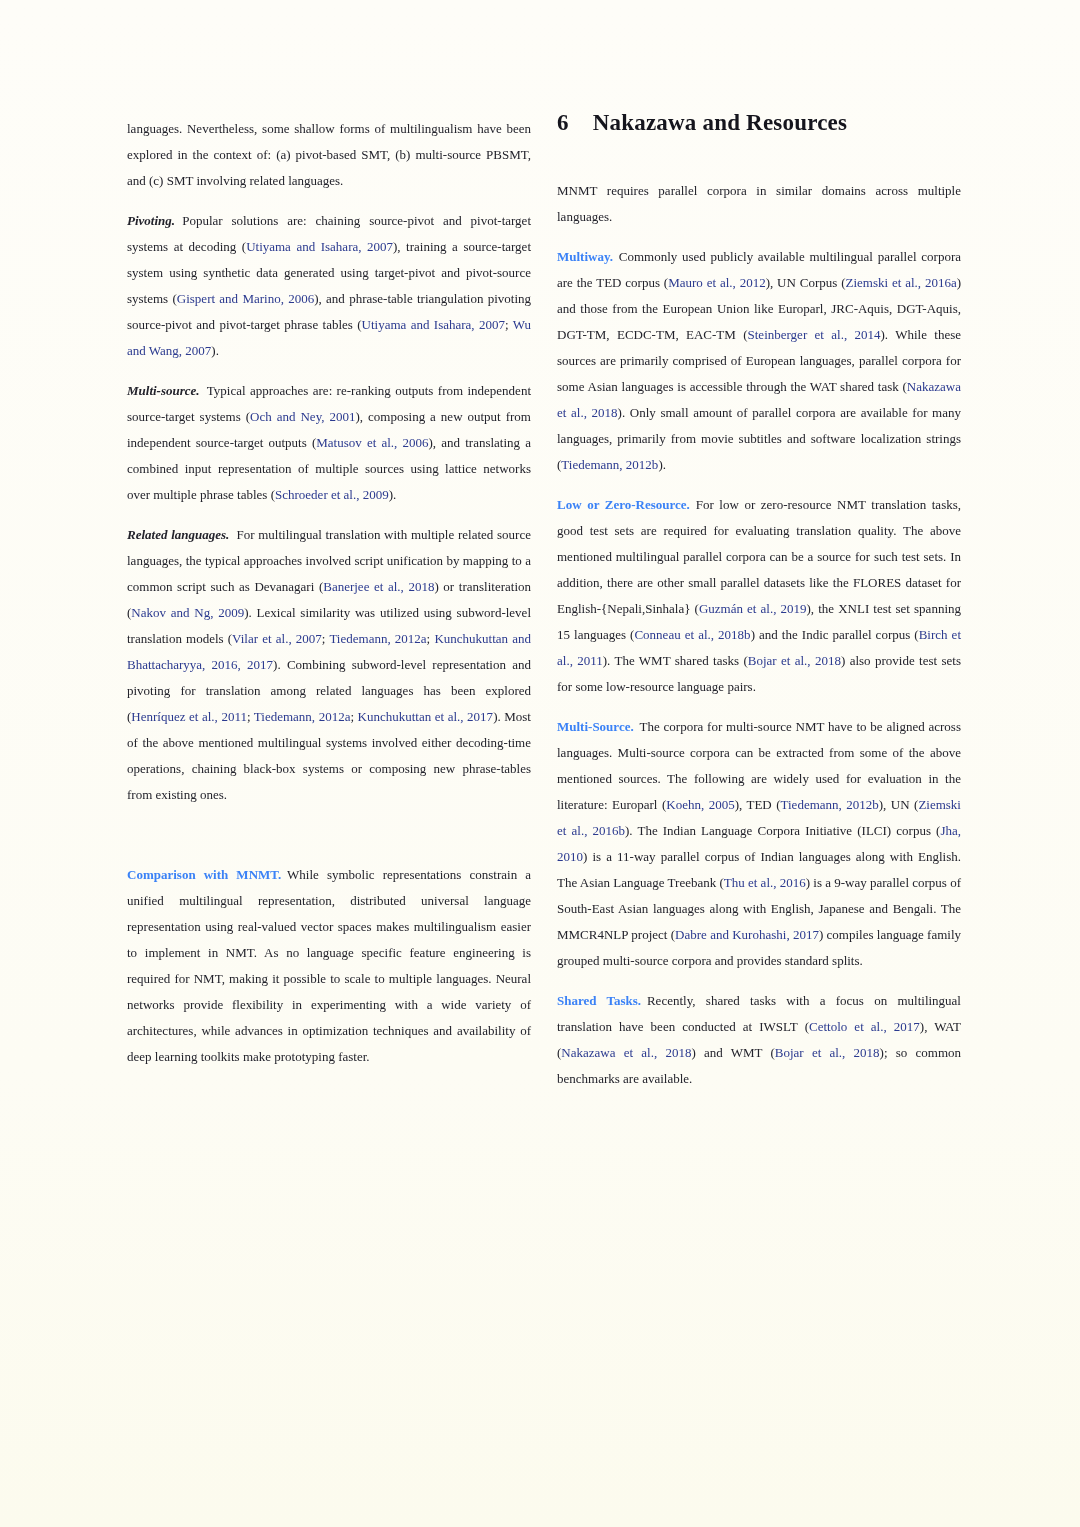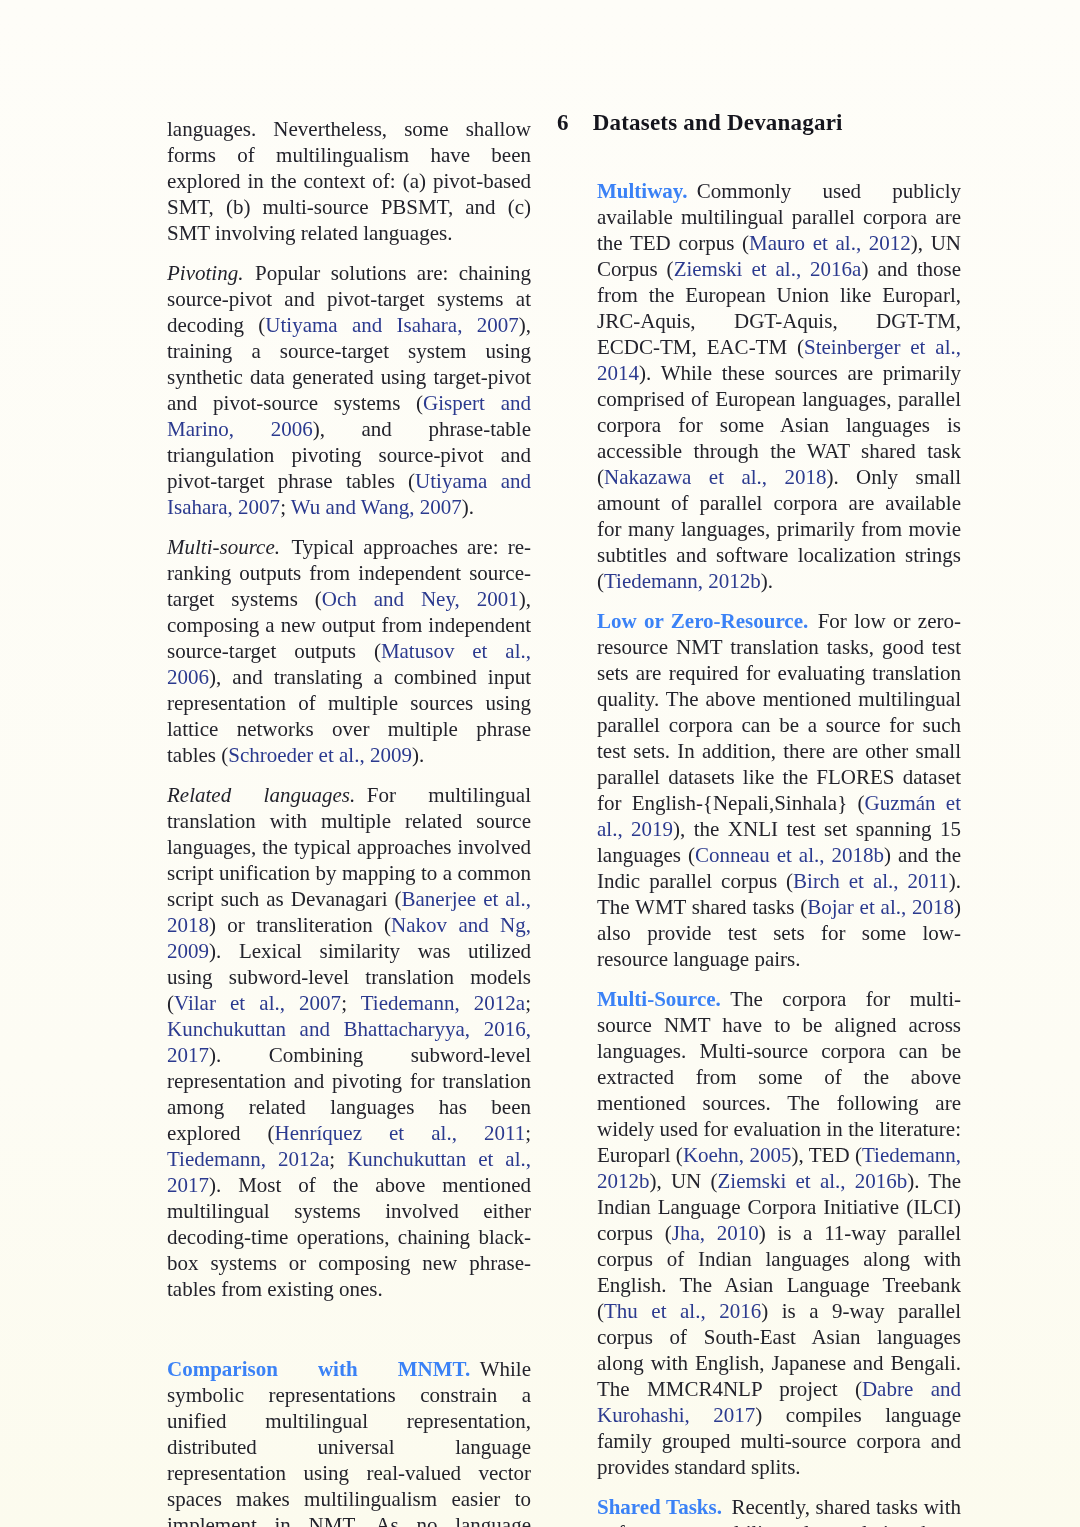--- a/index.html
+++ b/index.html
@@ -9,30 +9,29 @@
     background: linear-gradient(180deg, #fefdf8 0%, #fdfcf4 70%, #fcfbee 100%);
     font-family: "Liberation Serif", "DejaVu Serif", serif;
     color: #22222b;
   }
   .page { position: absolute; inset: 0; }
   .column { position: absolute; width: 404px; }
   #col-left  { left: 127px; top: 116px; }
   #col-right { left: 557px; top: 108px; }
 
   .para {
-    font-size: 21px;
+    font-size: 13px;
     line-height: 26px;
     text-align: justify;
     margin-bottom: 14px;
     color: #23232c;
-    margin-left: 40px;
   }
   .para:last-child { margin-bottom: 0; }
   .para .lead { white-space: normal; }
-  .para .lead.italic { font-style: italic; margin-right: 0.55em; }
+  .para .lead.italic { font-style: italic; margin-right: 0.55em; font-weight: bold; }
   .para .lead.bold   { font-weight: 700;  margin-right: 0.45em; color: #3b82f6; }
   .para.extra-gap { margin-top: 54px; }
 
   .cite { color: #2b3a8f; }
 
   h2.section-heading {
     font-size: 23px;
     font-weight: 700;
     color: #15151d;
     margin: 2px 0 42px 0;
@@ -48,21 +47,22 @@
   <div class="column" id="col-left">
       <p class="para"><span>languages.  Nevertheless, some shallow forms of multilingualism have been explored in the context of: (a) pivot-based SMT, (b) multi-source PBSMT, and (c) SMT involving related languages.</span></p>
       <p class="para"><span class="lead italic">Pivoting.</span><span>Popular solutions are:  chaining source-pivot and pivot-target systems at decoding (</span><span class="cite">Utiyama and Isahara, 2007</span><span>), training a source-target system using synthetic data generated using target-pivot and pivot-source systems (</span><span class="cite">Gispert and Marino, 2006</span><span>), and phrase-table triangulation pivoting source-pivot and pivot-target phrase tables (</span><span class="cite">Utiyama and Isahara, 2007</span><span>; </span><span class="cite">Wu and Wang, 2007</span><span>).</span></p>
       <p class="para"><span class="lead italic">Multi-source.</span><span>Typical approaches are: re-ranking outputs from independent source-target systems (</span><span class="cite">Och and Ney, 2001</span><span>), composing a new output from independent source-target outputs (</span><span class="cite">Matusov et al., 2006</span><span>), and translating a combined input representation of multiple sources using lattice networks over multiple phrase tables (</span><span class="cite">Schroeder et al., 2009</span><span>).</span></p>
       <p class="para"><span class="lead italic">Related languages.</span><span>For multilingual translation with multiple related source languages, the typical approaches involved script unification by mapping to a common script such as Devanagari (</span><span class="cite">Banerjee et al., 2018</span><span>) or transliteration (</span><span class="cite">Nakov and Ng, 2009</span><span>).  Lexical similarity was utilized using subword-level translation models (</span><span class="cite">Vilar et al., 2007</span><span>; </span><span class="cite">Tiedemann, 2012a</span><span>; </span><span class="cite">Kunchukuttan and Bhattacharyya, 2016, 2017</span><span>). Combining subword-level representation and pivoting for translation among related languages has been explored (</span><span class="cite">Henríquez et al., 2011</span><span>; </span><span class="cite">Tiedemann, 2012a</span><span>; </span><span class="cite">Kunchukuttan et al., 2017</span><span>).  Most of the above mentioned multilingual systems involved either decoding-time operations, chaining black-box systems or composing new phrase-tables from existing ones.</span></p>
       <p class="para extra-gap"><span class="lead bold">Comparison with MNMT.</span><span>While symbolic representations constrain a unified multilingual representation, distributed universal language representation using real-valued vector spaces makes multilingualism easier to implement in NMT. As no language specific feature engineering is required for NMT, making it possible to scale to multiple languages. Neural networks provide flexibility in experimenting with a wide variety of architectures, while advances in optimization techniques and availability of deep learning toolkits make prototyping faster.</span></p>
     </div>
 
   <div class="column" id="col-right">
     <h2 class="section-heading">
-      <span class="sec-num">6</span><span>Datasets and Devanagari</span>
+      <span class="sec-num">6</span><span>Nakazawa and Resources</span>
     </h2>
+  <p class="para"><span>MNMT requires parallel corpora in similar domains across multiple languages.</span></p>
       <p class="para"><span class="lead bold">Multiway.</span><span>Commonly used publicly available multilingual parallel corpora are the TED corpus (</span><span class="cite">Mauro et al., 2012</span><span>), UN Corpus (</span><span class="cite">Ziemski et al., 2016a</span><span>) and those from the European Union like Europarl, JRC-Aquis, DGT-Aquis, DGT-TM, ECDC-TM, EAC-TM (</span><span class="cite">Steinberger et al., 2014</span><span>). While these sources are primarily comprised of European languages, parallel corpora for some Asian languages is accessible through the WAT shared task (</span><span class="cite">Nakazawa et al., 2018</span><span>).  Only small amount of parallel corpora are available for many languages, primarily from movie subtitles and software localization strings (</span><span class="cite">Tiedemann, 2012b</span><span>).</span></p>
       <p class="para"><span class="lead bold">Low or Zero-Resource.</span><span>For low or zero-resource NMT translation tasks, good test sets are required for evaluating translation quality.  The above mentioned multilingual parallel corpora can be a source for such test sets.  In addition, there are other small parallel datasets like the FLORES dataset for English-{Nepali,Sinhala} (</span><span class="cite">Guzmán et al., 2019</span><span>), the XNLI test set spanning 15 languages (</span><span class="cite">Conneau et al., 2018b</span><span>) and the Indic parallel corpus (</span><span class="cite">Birch et al., 2011</span><span>). The WMT shared tasks (</span><span class="cite">Bojar et al., 2018</span><span>) also provide test sets for some low-resource language pairs.</span></p>
       <p class="para"><span class="lead bold">Multi-Source.</span><span>The corpora for multi-source NMT have to be aligned across languages. Multi-source corpora can be extracted from some of the above mentioned sources. The following are widely used for evaluation in the literature:  Europarl (</span><span class="cite">Koehn, 2005</span><span>), TED (</span><span class="cite">Tiedemann, 2012b</span><span>), UN (</span><span class="cite">Ziemski et al., 2016b</span><span>).  The Indian Language Corpora Initiative (ILCI) corpus (</span><span class="cite">Jha, 2010</span><span>) is a 11-way parallel corpus of Indian languages along with English. The Asian Language Treebank (</span><span class="cite">Thu et al., 2016</span><span>) is a 9-way parallel corpus of South-East Asian languages along with English, Japanese and Bengali. The MMCR4NLP project (</span><span class="cite">Dabre and Kurohashi, 2017</span><span>) compiles language family grouped multi-source corpora and provides standard splits.</span></p>
       <p class="para"><span class="lead bold">Shared Tasks.</span><span>Recently, shared tasks with a focus on multilingual translation have been conducted at IWSLT (</span><span class="cite">Cettolo et al., 2017</span><span>), WAT (</span><span class="cite">Nakazawa et al., 2018</span><span>) and WMT (</span><span class="cite">Bojar et al., 2018</span><span>); so common benchmarks are available.</span></p>
     </div>
 
 </div>
 
 </body></html>

